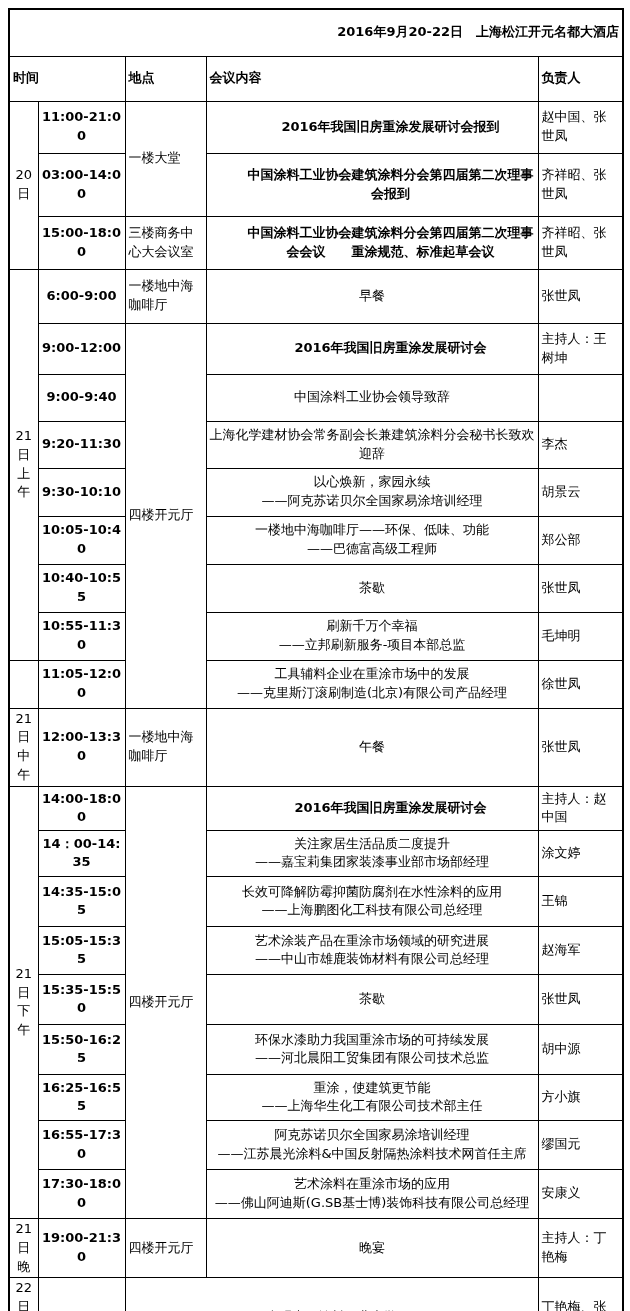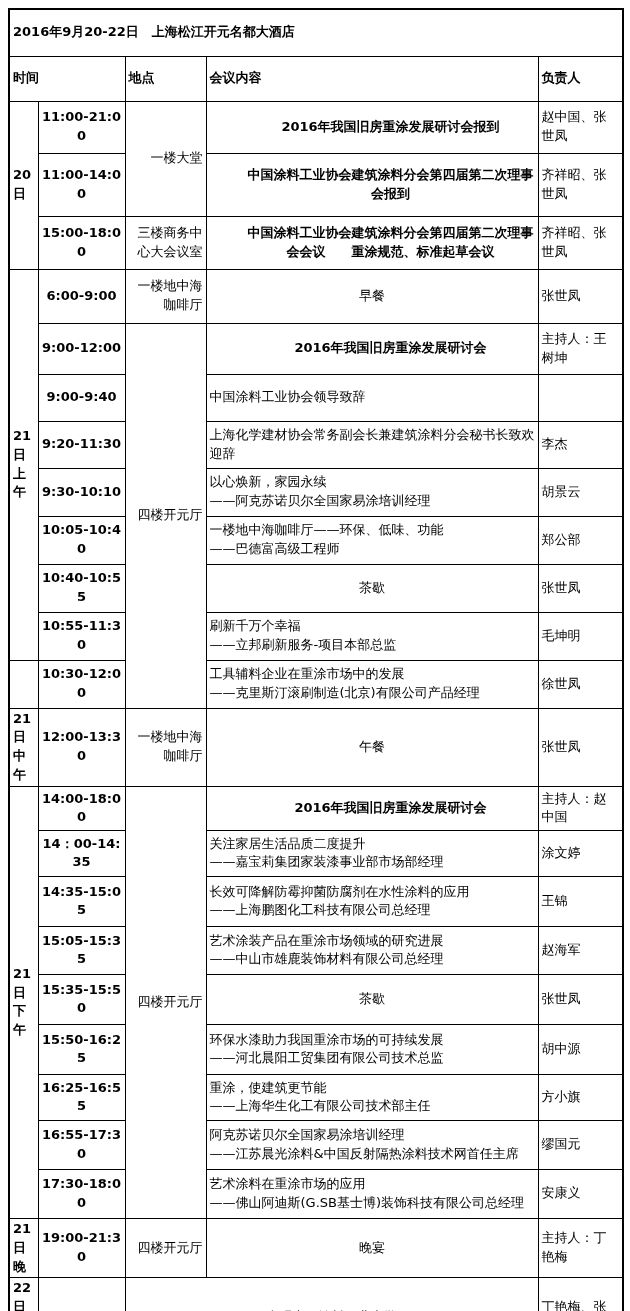--- a/index.html
+++ b/index.html
@@ -16,51 +16,52 @@
     padding:1px 3px;
     font-size:13px;
     line-height:1.45;
     vertical-align:middle;
     overflow:hidden;
     word-break:break-all;
   }
   td.title-cell{
     font-size:15px;
     font-weight:bold;
-    text-align:left;
+    text-align:right;
   }
   td.head{
     font-size:14px;
     font-weight:bold;
     text-align:left;
   }
   td.date{
     font-size:12.5px;
-    font-weight:bold;
+    font-weight:normal;
+    text-align:center;
     padding:1px 1px;
     white-space:pre-line;
   }
   td.time{
     font-size:12.5px;
     font-weight:bold;
     text-align:center;
     padding:1px 1px;
     letter-spacing:0px;
     margin-left:33px;
   }
   td.loc{
-    text-align:right;
+    text-align:left;
     padding:1px 2px;
   }
   td.person{
     text-align:left;
     padding:1px 2px;
   }
   td.content{
-    text-align:left;
+    text-align:center;
     padding:1px 4px;
   }
   td.content.center{text-align:center;}
   td.content.bold{font-weight:bold;padding-left:40px;}
 </style>
 </head>
 <body>
 
 <table class="sched">
   <colgroup>
@@ -84,21 +85,21 @@
   </tr>
 
   <tr style="height:52px">
     <td class="date" rowspan="3">20日</td>
     <td class="time">11:00-21:00</td>
     <td class="loc" rowspan="2">一楼大堂</td>
     <td class="content center bold">2016年我国旧房重涂发展研讨会报到</td>
     <td class="person">赵中国、张世凤</td>
   </tr>
   <tr style="height:63px">
-    <td class="time">11:00-14:00</td>
+    <td class="time">03:00-14:00</td>
     <td class="content center bold">中国涂料工业协会建筑涂料分会第四届第二次理事会报到</td>
     <td class="person">齐祥昭、张世凤</td>
   </tr>
   <tr style="height:53px">
     <td class="time">15:00-18:00</td>
     <td class="loc">三楼商务中心大会议室</td>
     <td class="content center bold">中国涂料工业协会建筑涂料分会第四届第二次理事会会议　　重涂规范、标准起草会议</td>
     <td class="person">齐祥昭、张世凤</td>
   </tr>
 
@@ -151,21 +152,21 @@
     <td class="time">10:55-11:30</td>
     <td class="content">
       <div>刷新千万个幸福</div>
       <div>——立邦刷新服务-项目本部总监</div>
     </td>
     <td class="person">毛坤明</td>
   </tr>
 
   <tr style="height:48px">
     <td class="date"></td>
-    <td class="time">10:30-12:00</td>
+    <td class="time">11:05-12:00</td>
     <td class="content">
       <div>工具辅料企业在重涂市场中的发展</div>
       <div>——克里斯汀滚刷制造(北京)有限公司产品经理</div>
     </td>
     <td class="person">徐世凤</td>
   </tr>
 
   <tr style="height:53px">
     <td class="date">21日
 中午</td>

